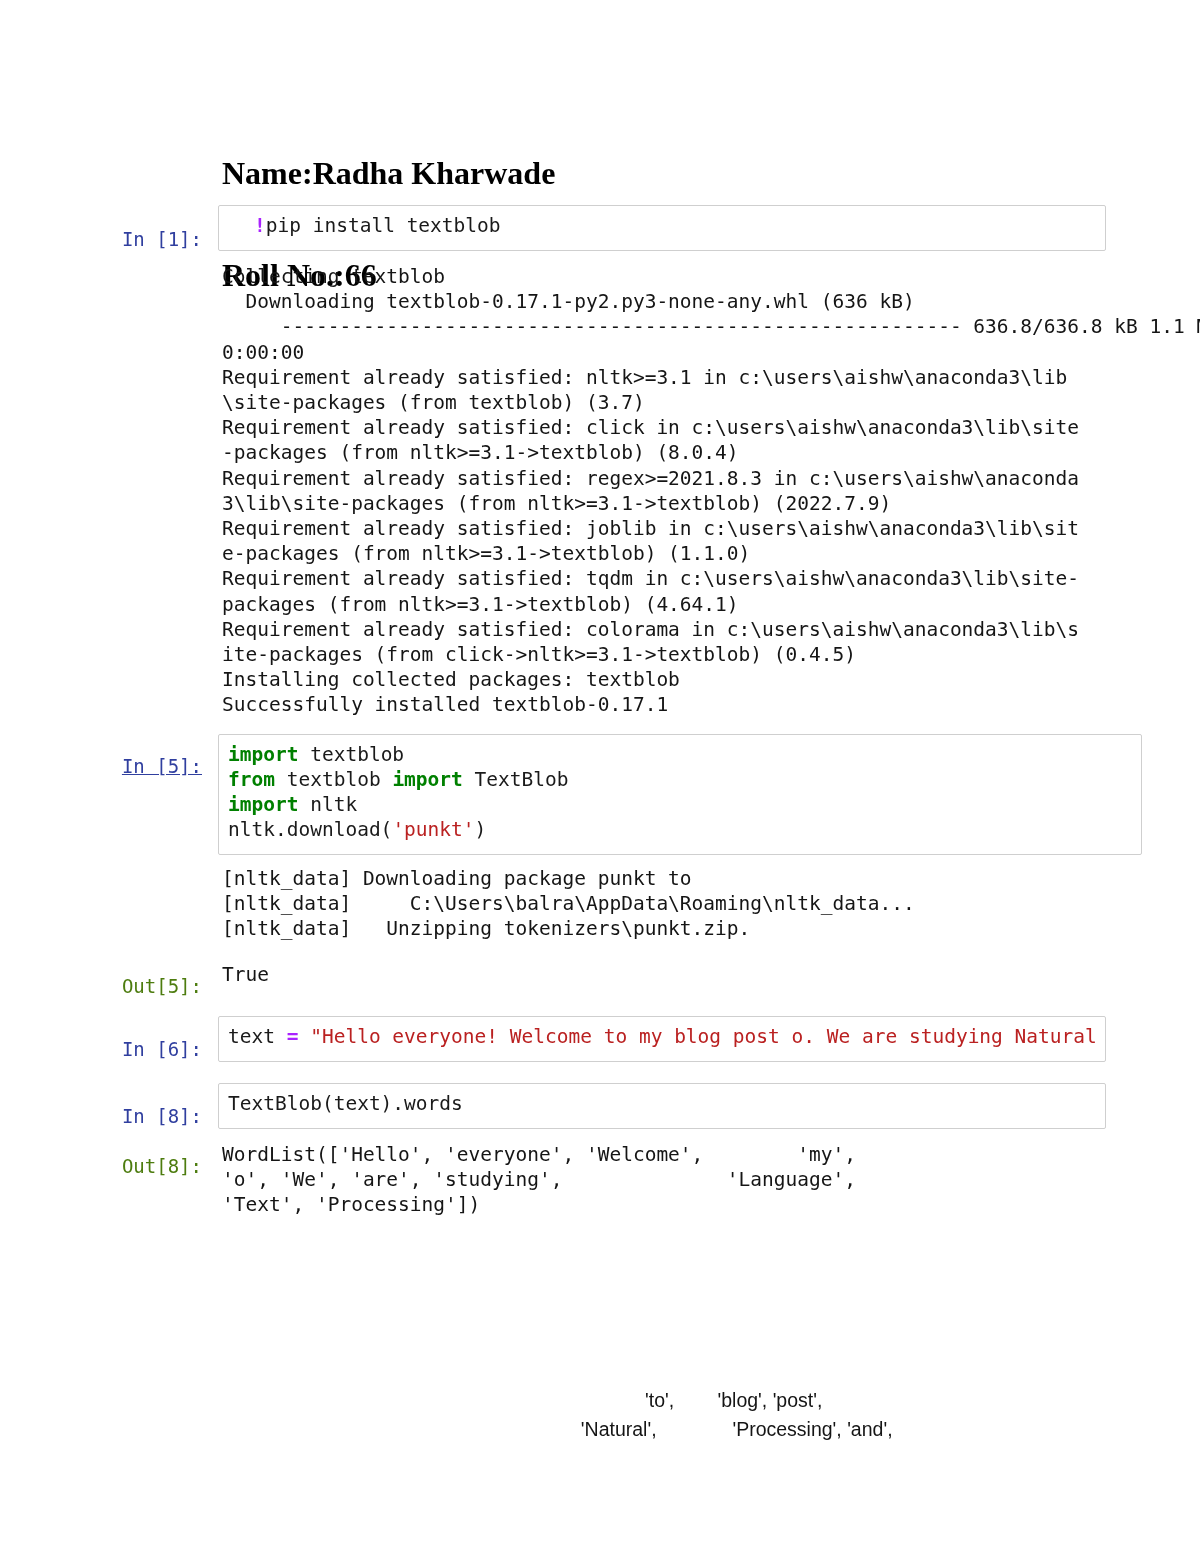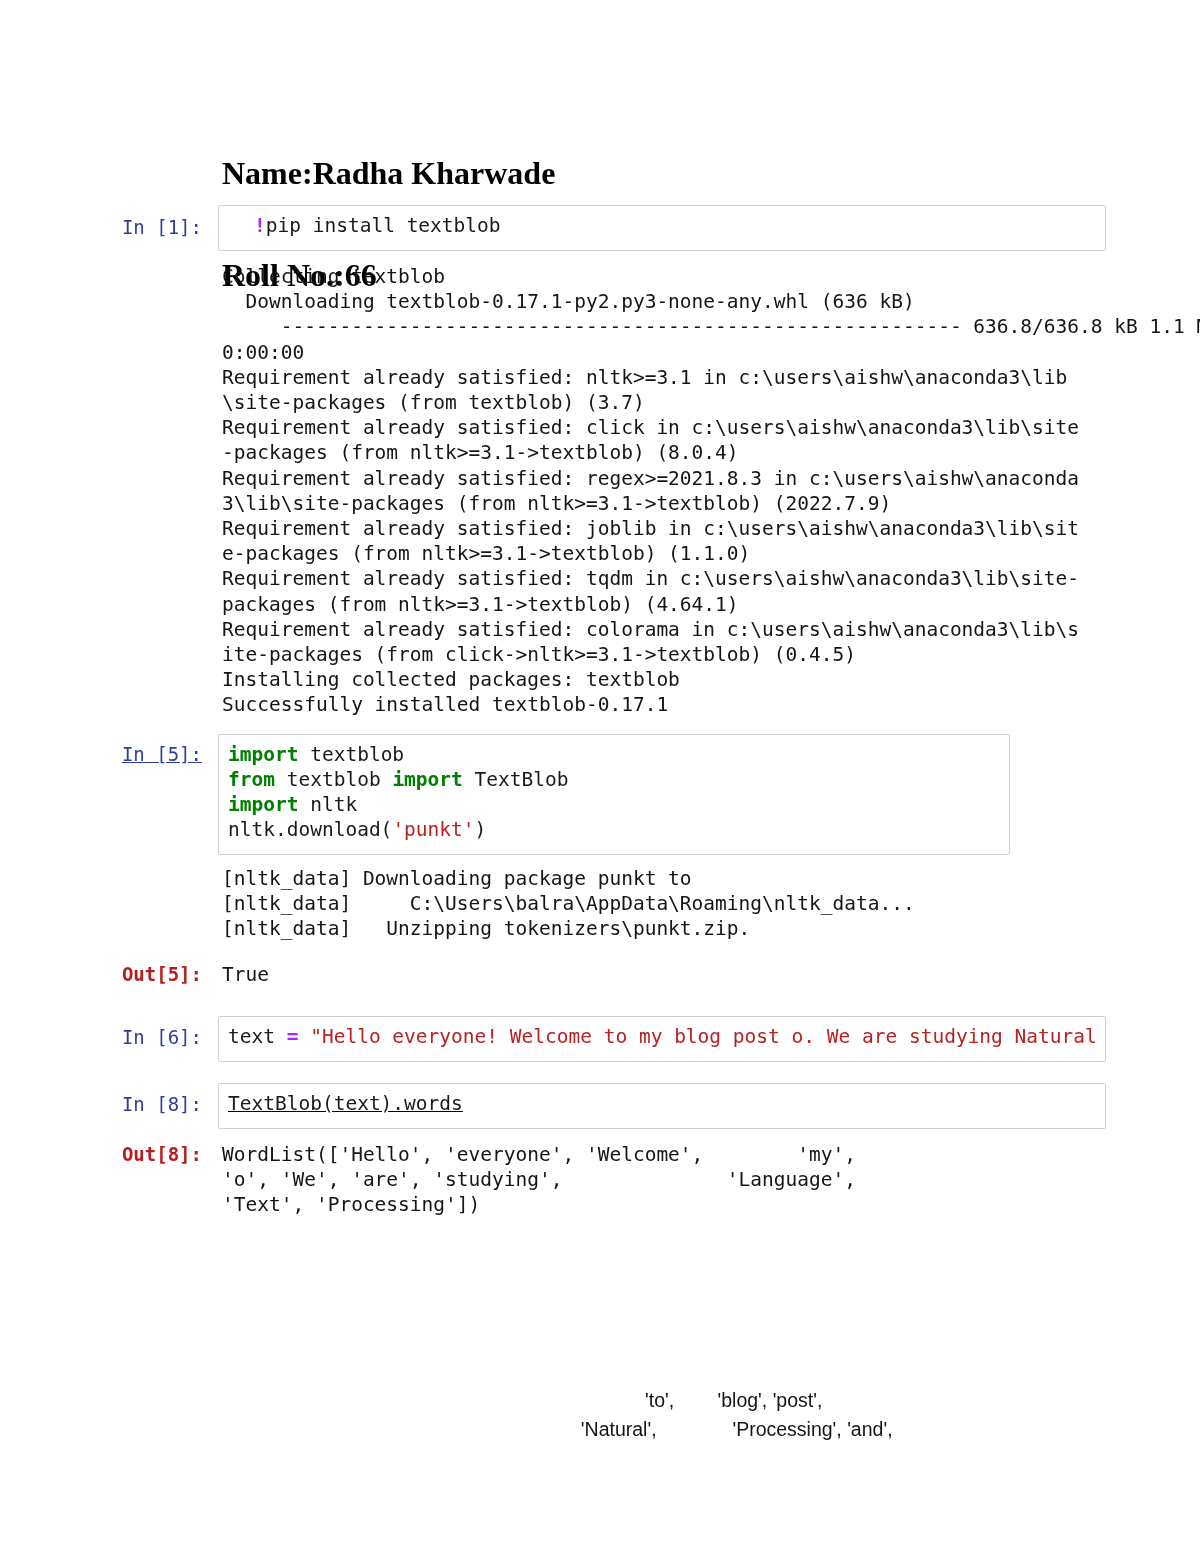--- a/index.html
+++ b/index.html
@@ -38,23 +38,24 @@
   }
 
   .prompt {
     position: absolute;
     width: 92px;
     text-align: right;
     font-family: "DejaVu Sans Mono", monospace;
     font-size: 19px;
     line-height: 25px;
     white-space: pre;
+    margin-top: 12px;
   }
   .prompt-in  { color: #303F9F; }
-  .prompt-out { color: #b91c1c; font-weight: bold; }
+  .prompt-out { color: #4d7c0f; }
 
   
   .inbox {
     position: absolute;
     left: 218px;
     background: #ffffff;
     border: 1px solid #cfcfcf;
     border-radius: 2px;
     box-sizing: border-box;
     overflow: hidden;
@@ -122,21 +123,21 @@
 e-packages (from nltk&gt;=3.1-&gt;textblob) (1.1.0)
 Requirement already satisfied: tqdm in c:\users\aishw\anaconda3\lib\site-
 packages (from nltk&gt;=3.1-&gt;textblob) (4.64.1)
 Requirement already satisfied: colorama in c:\users\aishw\anaconda3\lib\s
 ite-packages (from click-&gt;nltk&gt;=3.1-&gt;textblob) (0.4.5)
 Installing collected packages: textblob
 Successfully installed textblob-0.17.1</div>
 
   <div class="prompt prompt-in" style="left:110px; top:742px;text-decoration:underline;">In [5]:</div>
 
-  <div class="inbox" style="top:734px; width:792px; height:121px;">
+  <div class="inbox" style="top:734px; width:924px; height:121px;">
     <div class="code"><span class="kw">import</span><span> textblob</span>
 <span class="kw">from</span><span> textblob </span><span class="kw">import</span><span> TextBlob</span>
 <span class="kw">import</span><span> nltk</span>
 <span>nltk.download(</span><span class="str">'punkt'</span><span>)</span></div>
   </div>
 
   <div class="outblock" style="top:866px;">[nltk_data] Downloading package punkt to
 [nltk_data]     C:\Users\balra\AppData\Roaming\nltk_data...
 [nltk_data]   Unzipping tokenizers\punkt.zip.</div>
 
@@ -144,21 +145,21 @@
   <div class="outblock" style="top:962px;">True</div>
 
   <div class="prompt prompt-in" style="left:110px; top:1025px;">In [6]:</div>
 
   <div class="inbox" style="top:1016px; width:888px; height:46px;">
     <div class="code"><span>text </span><span class="op">=</span><span class="str"> "Hello everyone! Welcome to my blog post o. We are studying Natural</span></div>
   </div>
 
   <div class="prompt prompt-in" style="left:110px; top:1092px;text-align:right;">In [8]:</div>
 
-  <div class="inbox" style="top:1083px; width:888px; height:46px;text-decoration:underline;">
+  <div class="inbox" style="top:1083px; width:888px; height:46px;">
     <div class="code">TextBlob(text).words</div>
   </div>
 
   <div class="prompt prompt-out" style="left:110px; top:1142px;">Out[8]:</div>
   <div class="outblock" style="top:1142px;">WordList(['Hello', 'everyone', 'Welcome',        'my',
 'o', 'We', 'are', 'studying',              'Language',
 'Text', 'Processing'])</div>
 
   <div class="stray" style="left:580px; top:1386px;">            'to',        'blog', 'post',</div>
   <div class="stray" style="left:570px; top:1415px;">  'Natural',              'Processing', 'and',</div>

